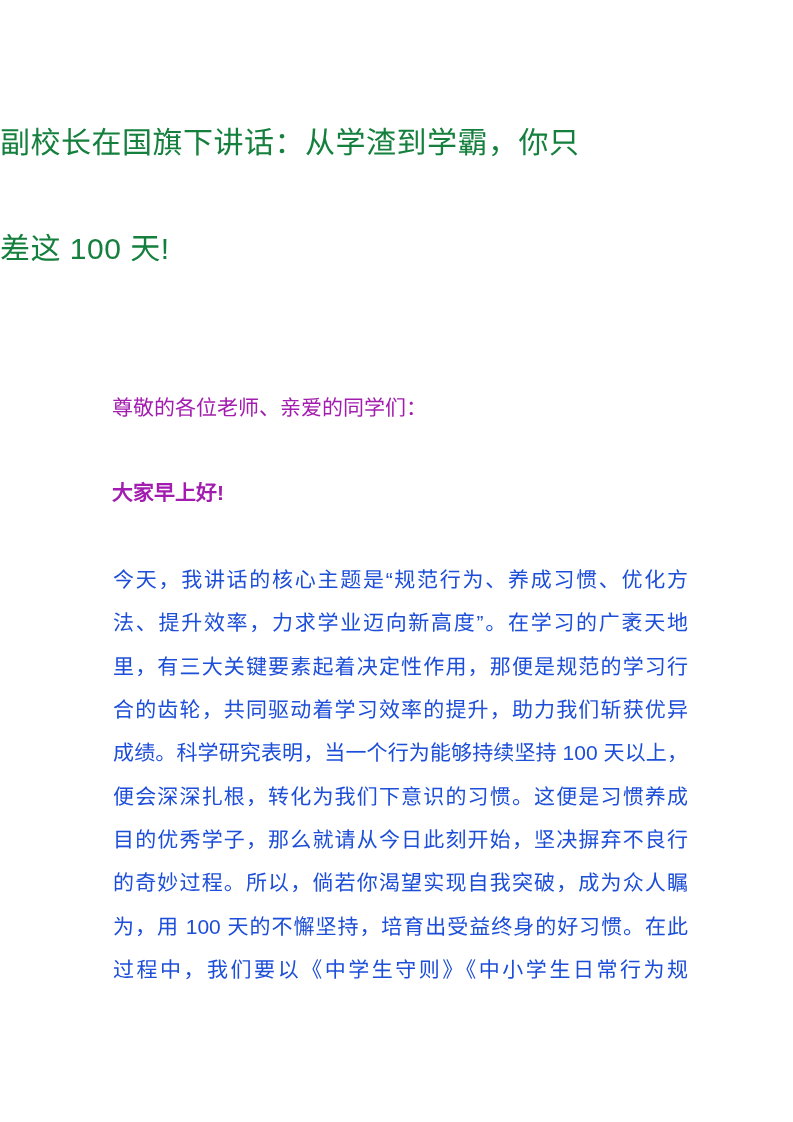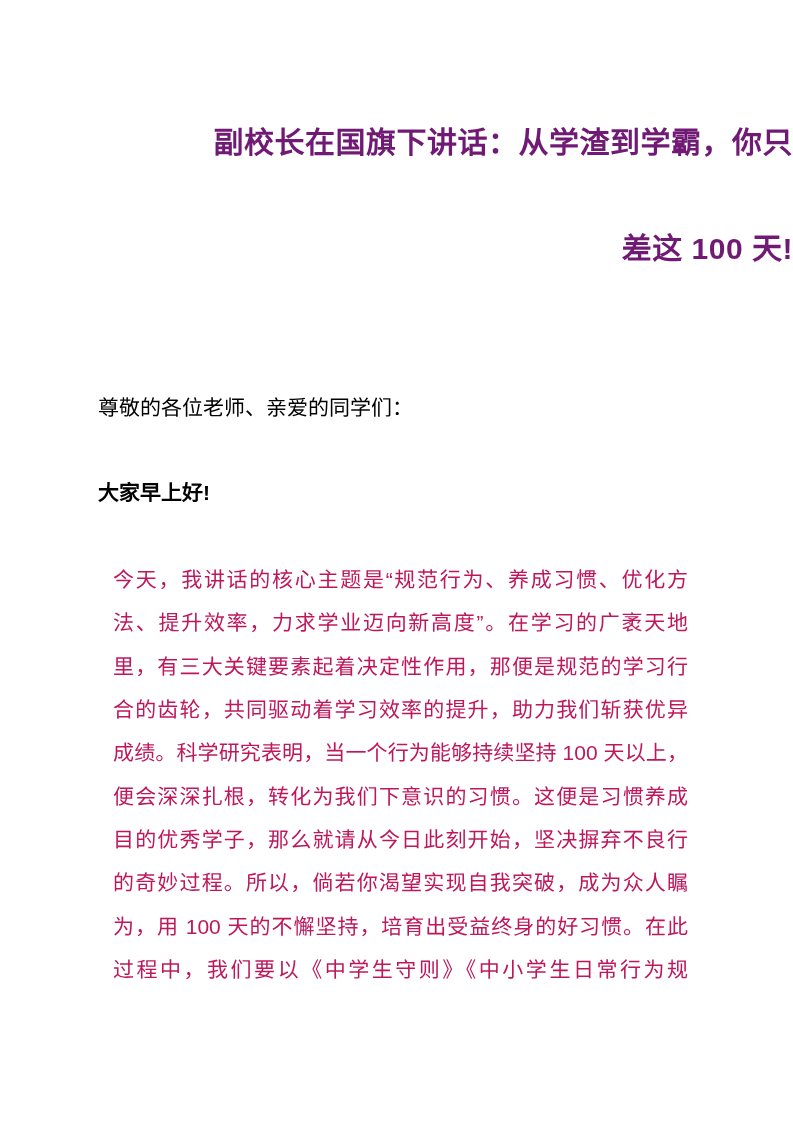--- a/index.html
+++ b/index.html
@@ -9,49 +9,49 @@
     width: 793px;
     height: 1122px;
     background: #ffffff;
     overflow: hidden;
     font-family: "Liberation Sans", "DejaVu Sans", sans-serif;
   }
   .title-line {
     position: absolute;
     left: 0;
     right: 0;
-    text-align: right;
+    text-align: left;
     font-size: 30px;
-    font-weight: 700;
-    color: #701a75;
+    font-weight: 400;
+    color: #15803d;
     line-height: 40px;
     height: 40px;
     white-space: nowrap;
     letter-spacing: 0.5px;
   }
   .title-line-1 { top: 123px; }
   .title-line-2 { top: 229px; }
   .body-line-single {
     position: absolute;
-    left: 98px;
+    left: 112px;
     height: 43px;
     line-height: 43px;
     font-size: 21px;
-    color: #000000;
+    color: #a21caf;
     white-space: nowrap;
   }
   .greeting { top: 386px; }
   .salute   { top: 471px; font-weight: bold; }
   .main-paragraph {
     position: absolute;
     left: 113px;
     top: 558px;
     width: 575px;
     font-size: 21px;
-    color: #be185d;
+    color: #1d4ed8;
   }
   .main-paragraph .body-line {
     height: 43.35px;
     line-height: 43.35px;
     text-align: justify;
     text-align-last: justify;
     overflow: hidden;
   }
 </style>
 </head>

